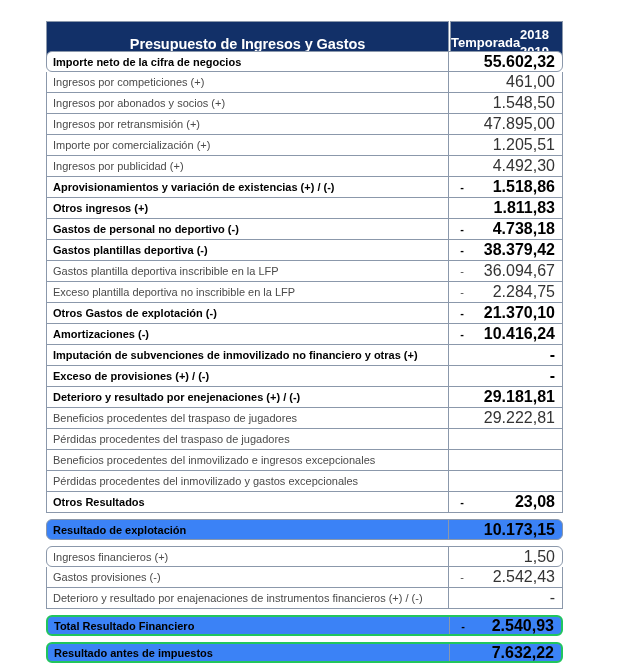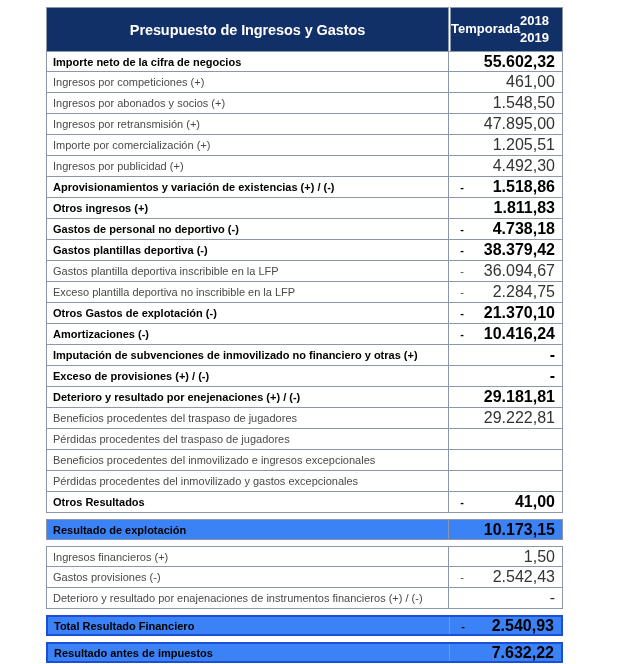--- a/index.html
+++ b/index.html
@@ -20,21 +20,21 @@
     position: relative;
     width: 630px;
     height: 664px;
     box-sizing: border-box;
   }
 
   
   .hdr {
     position: absolute;
     left: 46px;
-    top: 7px;
+    top: 21px;
     width: 517px;
     height: 45px;
     display: flex;
     box-sizing: border-box;
   }
   .hdr-title {
     flex: 0 0 403px;
     background: #123068;
     border: 1px solid #8b98ab;
     box-sizing: border-box;
@@ -74,21 +74,21 @@
   .gap { height: 6px; }
 
   .row {
     display: flex;
     height: 21px;
     box-sizing: border-box;
     border: 1px solid #8b98ab;
     border-top: none;
     background: #ffffff;
   }
-  .grp .row:first-child { border-top: 1px solid #8b98ab; }
+  .grp .row:first-child { border-top: 1px solid #8b98ab; border-radius: 6px; }
 
   .c-label {
     flex: 0 0 402px;
     box-sizing: border-box;
     padding: 0 0 0 6px;
     display: flex;
     align-items: center;
     font-size: 11px;
     white-space: nowrap;
     overflow: hidden;
@@ -123,21 +123,21 @@
   .row.sub .c-value { color: #333333; font-weight: normal; }
   .row.sub .c-sign  { color: #4a4a4a; font-weight: normal; }
 
   
   .row.hl { background: #3b82f6; }
   .row.hl .c-label,
   .row.hl .c-value,
   .row.hl .c-sign { font-weight: bold; }
 
   
-  .grp.total .row { border: 2px solid #1d4ed8; }
+  .grp.total .row { border: 2px solid #22c55e; }
 </style>
 </head>
 <body>
 
 <div id="sheet">
 
   <div class="hdr">
     <div class="hdr-title">Presupuesto de Ingresos y Gastos</div>
     <div class="hdr-season">
       <span>Temporada</span>
@@ -248,21 +248,21 @@
           <div class="c-value"></div>
         </div>
         <div class="row sub">
           <div class="c-label">Pérdidas procedentes del inmovilizado y gastos excepcionales</div>
           <div class="c-sign"></div>
           <div class="c-value"></div>
         </div>
         <div class="row main">
           <div class="c-label">Otros Resultados</div>
           <div class="c-sign">-</div>
-          <div class="c-value">41,00</div>
+          <div class="c-value">23,08</div>
         </div>
       </div>
       <div class="gap"></div>
       <div class="grp">
         <div class="row hl">
           <div class="c-label">Resultado de explotación</div>
           <div class="c-sign"></div>
           <div class="c-value">10.173,15</div>
         </div>
       </div>

